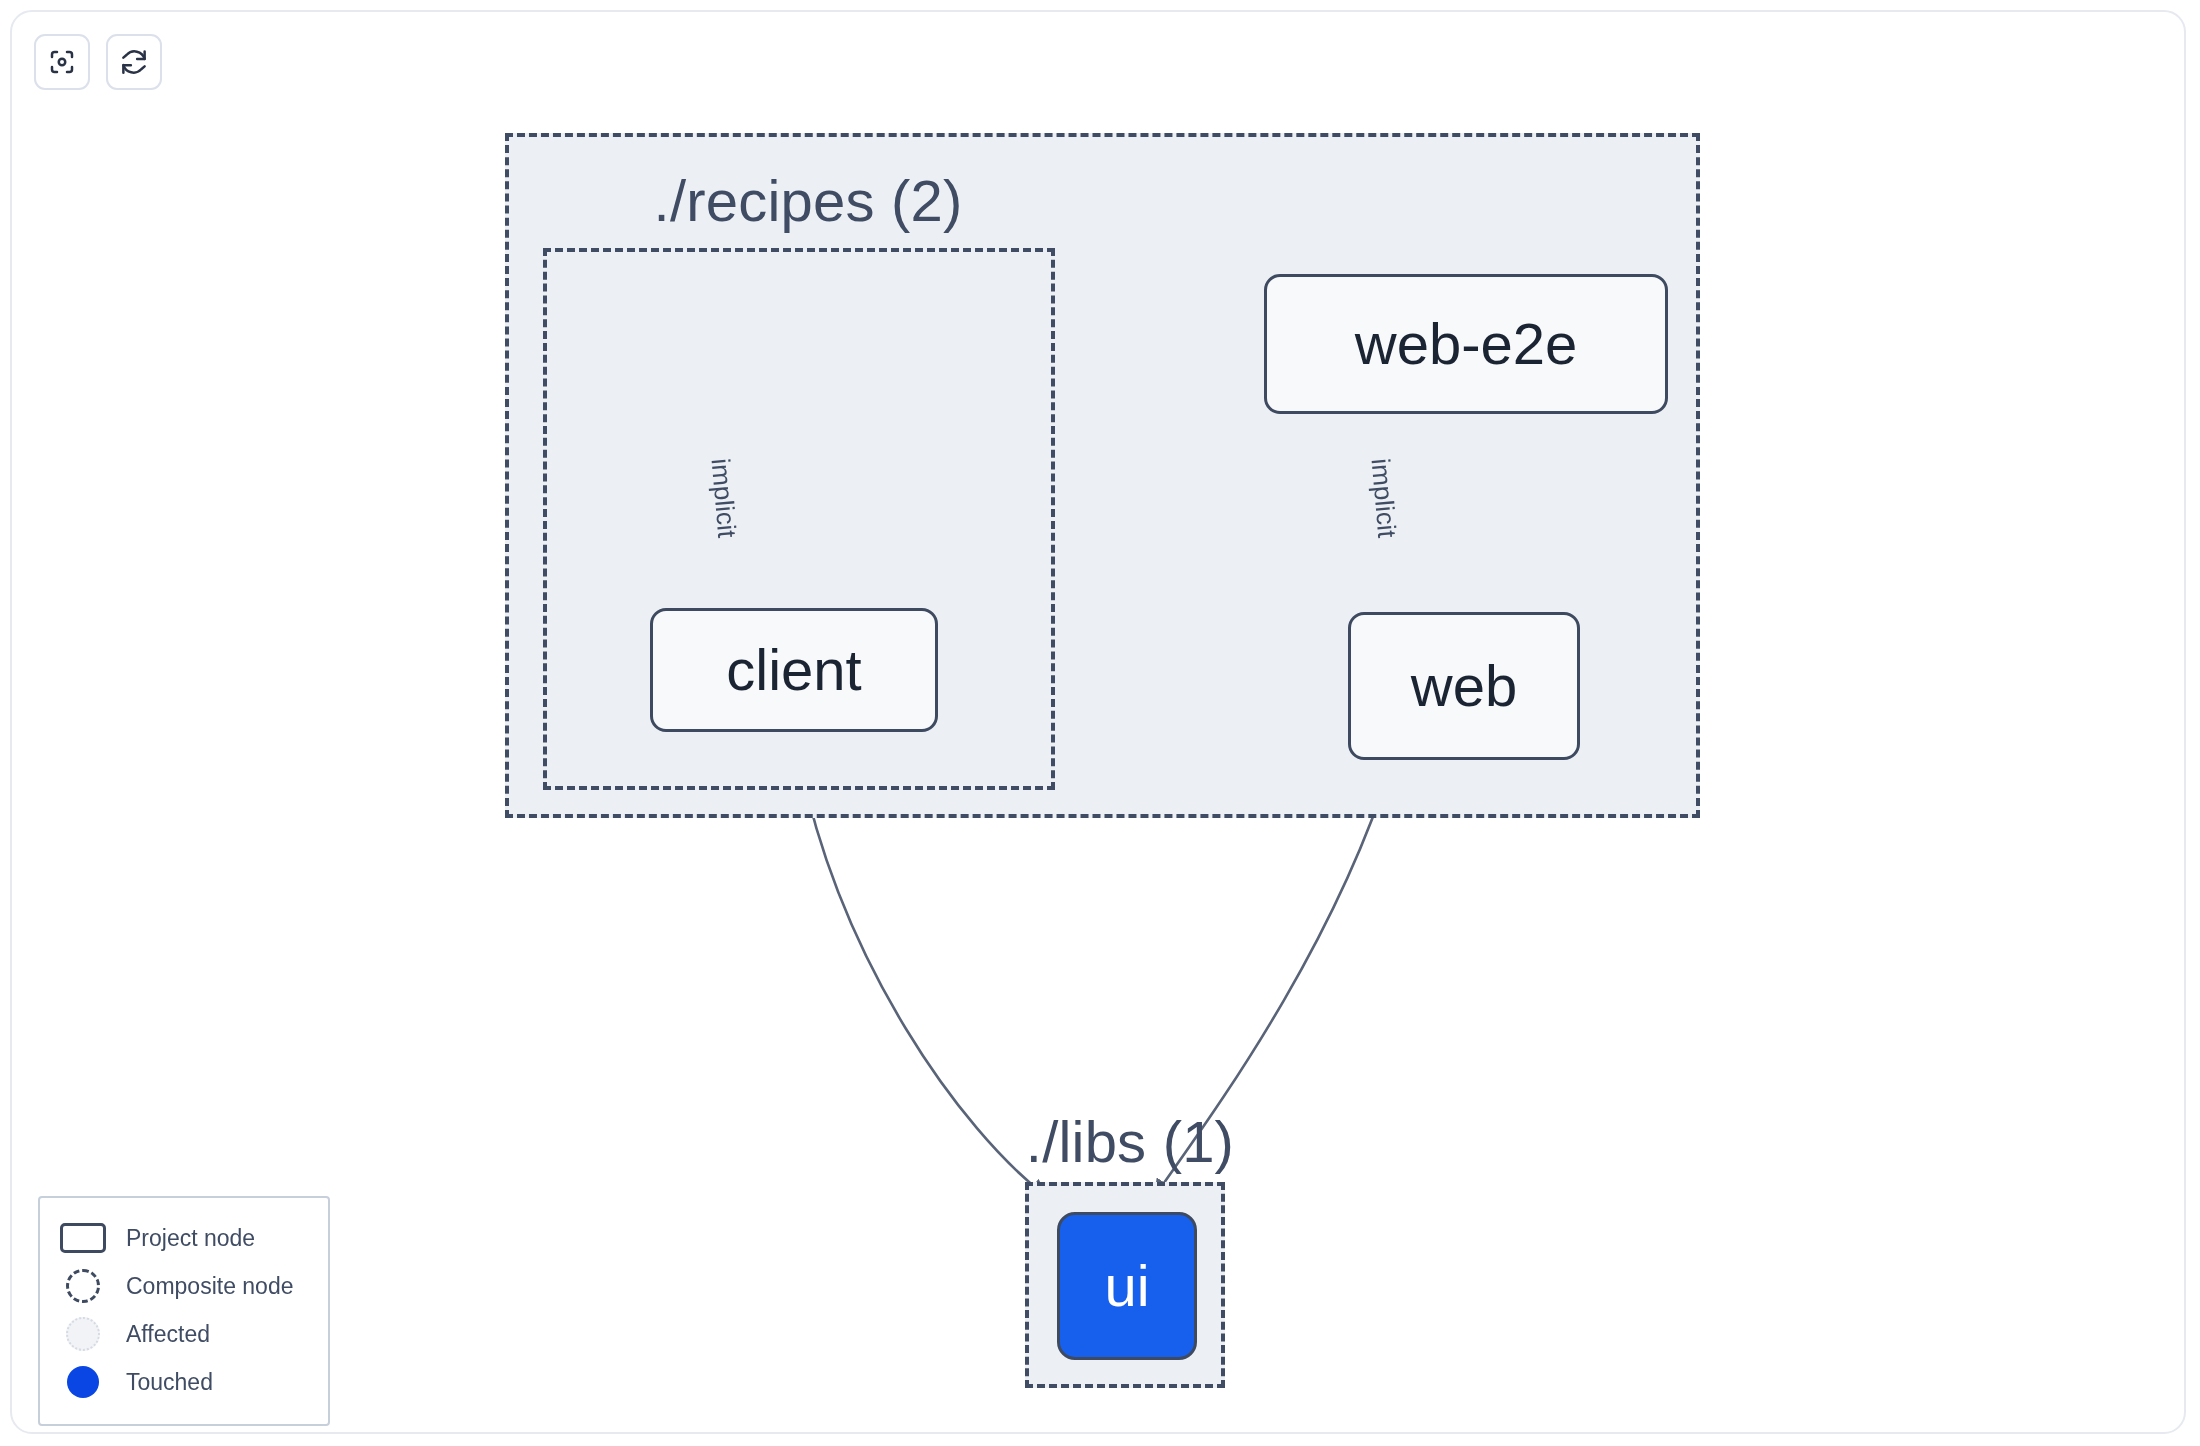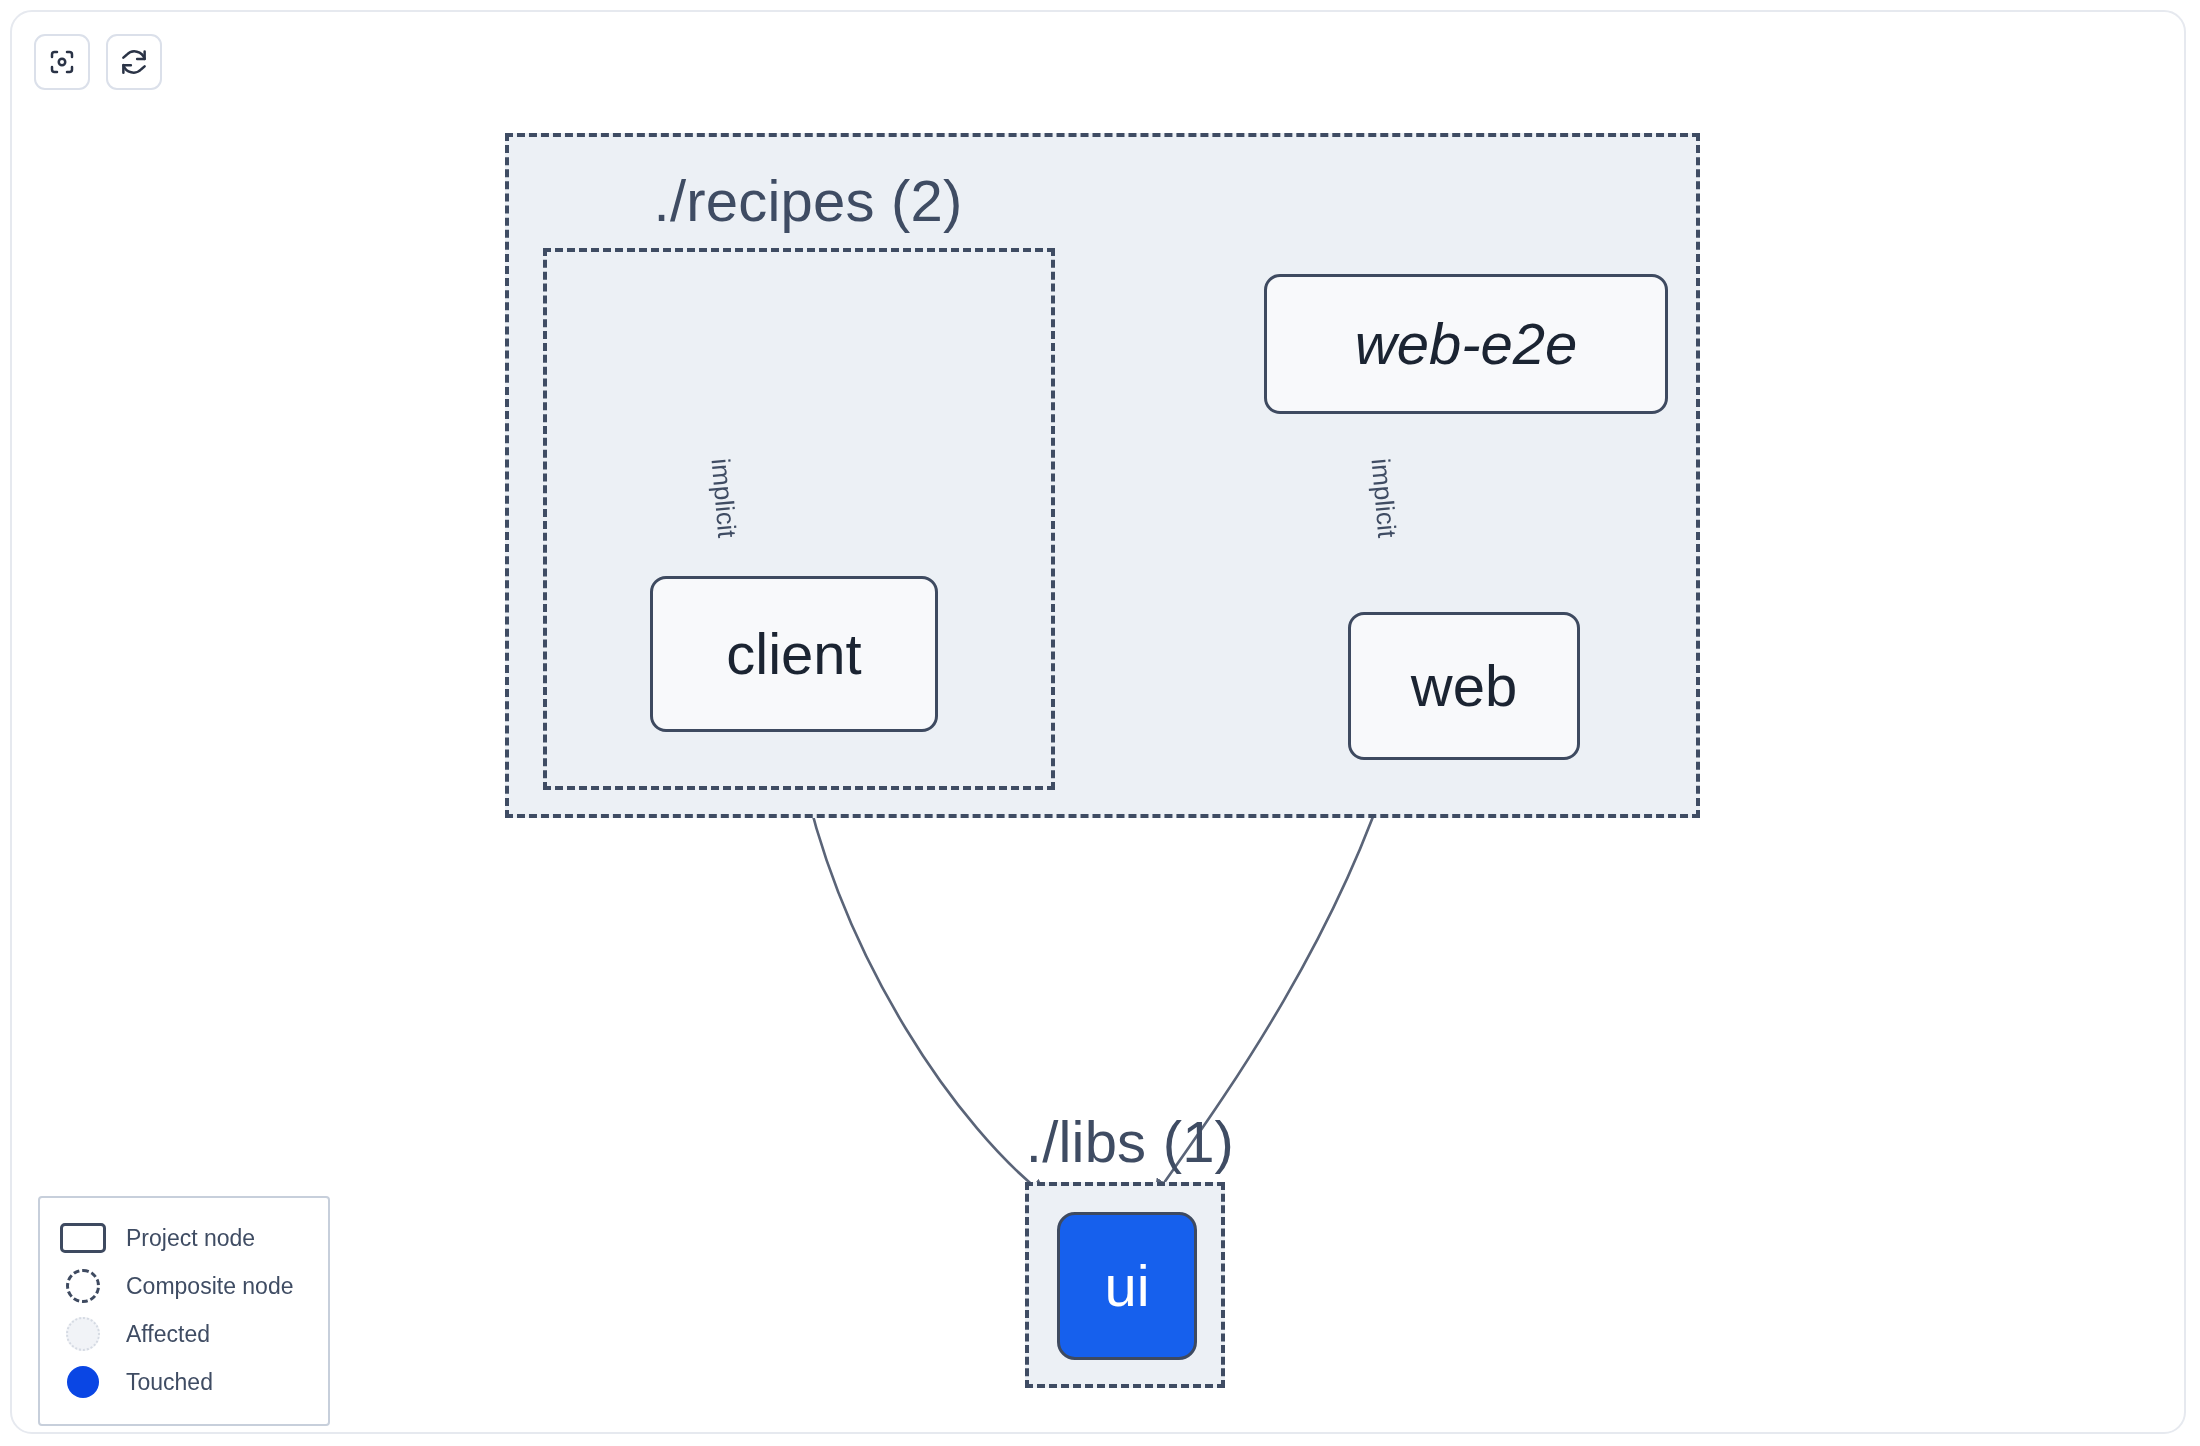--- a/index.html
+++ b/index.html
@@ -233,24 +233,24 @@
     <path d="M 1398 416 C 1386 480 1400 542 1424 596" fill="none" stroke="#5a6478" stroke-width="2.6" marker-end="url(#arrow)"></path>
 
     <path d="M 800 762 C 840 960 960 1130 1046 1196" fill="none" stroke="#5a6478" stroke-width="2.6" marker-end="url(#arrow)"></path>
 
     <path d="M 1392 762 C 1330 960 1200 1130 1155 1196" fill="none" stroke="#5a6478" stroke-width="2.6" marker-end="url(#arrow)"></path>
   </svg>
 
   <div class="group-label" style="left:808px; top:172px;">./recipes (2)</div>
   <div class="group-label" style="left:1130px; top:1113px;">./libs (1)</div>
 
-  <div class="node" style="left: 1264px; top: 274px; width: 404px; height: 140px; font-style: italic;">
+  <div class="node" style="left: 1264px; top: 274px; width: 404px; height: 140px;">
     <span class="node-label">web-e2e</span>
   </div>
-  <div class="node" style="left: 650px; top: 576px; width: 288px; height: 156px;">
+  <div class="node" style="left: 650px; top: 608px; width: 288px; height: 124px;">
     <span class="node-label">client</span>
   </div>
   <div class="node" style="left: 1348px; top: 612px; width: 232px; height: 148px;">
     <span class="node-label">web</span>
   </div>
   <div class="node touched" style="left: 1057px; top: 1212px; width: 140px; height: 148px;">
     <span class="node-label">ui</span>
   </div>
 
   <div class="edge-label" style="left:724px; top:498px; transform: translate(-50%,-50%) rotate(-95deg) scale(-1,-1);">implicit</div>

